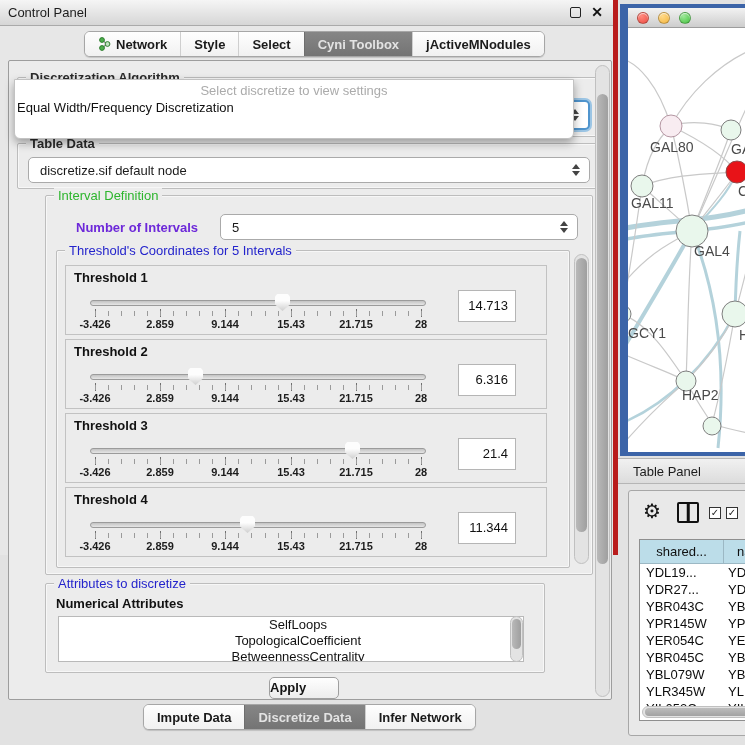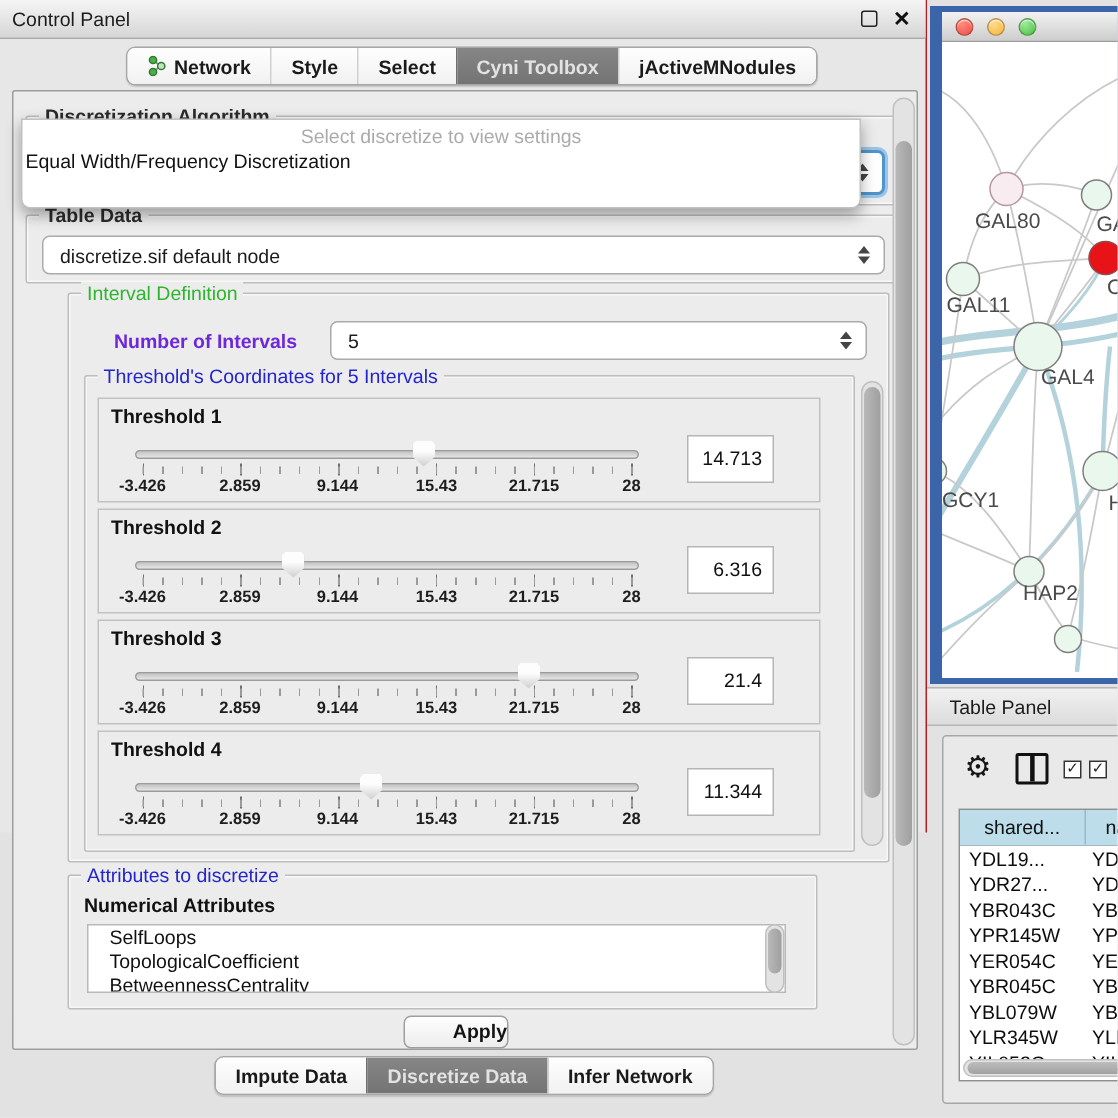--- a/index.html
+++ b/index.html
@@ -1,21 +1,21 @@
 <!DOCTYPE html>
 <html><head>
 <meta charset="utf-8">
 <style>
   * { margin:0; padding:0; box-sizing:border-box; }
   html,body { width:745px; height:745px; }
   body { font-family:"Liberation Sans", sans-serif; background:#e2e2e2; position:relative; overflow:hidden; }
   #stage { position:absolute; inset:0; width:745px; height:745px; overflow:hidden; }
 
   
-  #control-panel { position:absolute; left:0; top:0; width:618px; height:555px; background:#e7e7e7; border-right:1px solid #b91c1c; }
+  #control-panel { position:absolute; left:0; top:0; width:618px; height:555px; background:#e7e7e7; border-right:5px solid #b91c1c; }
   #cp-titlebar { position:absolute; left:0; top:0; width:100%; height:26px;
     background:linear-gradient(#f5f5f5,#d6d6d6); border-bottom:1px solid #aaa; }
   #cp-title { position:absolute; left:8px; top:5px; font-size:13px; color:#1c1c1c; }
   .win-float { position:absolute; right:32px; top:7px; width:11px; height:11px; border:1.6px solid #222; border-radius:2px; }
   .win-close { position:absolute; right:10px; top:4px; font-size:14px; font-weight:bold; color:#111; }
 
   
   .seg-bar { position:absolute; display:flex; background:#fdfdfd; border:1px solid #a6a6a6; border-radius:6px; overflow:hidden; height:26px; box-shadow:0 1px 1px rgba(0,0,0,.15); }
   .seg { display:flex; align-items:center; gap:5px; padding:0 13px; font-size:13px; font-weight:bold; color:#1a1a1a; background:linear-gradient(#fefefe,#f1f1f1); border-left:1px solid #cfcfcf; white-space:nowrap; }
   .seg:first-child { border-left:none;text-align:right; }
@@ -63,21 +63,21 @@
     background:repeating-linear-gradient(to right,#9a9a9a 0 1px,transparent 1px 13.04px); }
   .ticks-major { position:absolute; left:5px; top:15px; width:328px; height:8px;
     background:repeating-linear-gradient(to right,#6f6f6f 0 1px,transparent 1px 65.2px); }
   .tl { position:absolute; top:24px; transform:translateX(-50%); font-size:11px; font-weight:bold; color:#1d1d1d; white-space:nowrap; }
   .thr-value { position:absolute; left:392px; top:24px; width:58px; height:32px; background:#fff; border:1px solid #b5b5b5; font-size:13px; color:#111; text-align:right; line-height:30px; padding-right:7px; }
 
   
   #attr-list { position:absolute; left:12px; top:32px; width:466px; height:46px; background:#fff; border:1px solid #b9b9b9; overflow:hidden; }
   #attr-list .item { font-size:13px; color:#111; line-height:16px; padding-left:14px; white-space:nowrap; }
 
-  .push-btn { position:absolute; background:linear-gradient(#fefefe,#ededed); border:1px solid #9f9f9f; border-radius:5px; font-size:13px; font-weight:bold; color:#141414; text-align:right; }
+  .push-btn { position:absolute; background:linear-gradient(#fefefe,#ededed); border:1px solid #9f9f9f; border-radius:5px; font-size:13px; font-weight:bold; color:#141414; text-align:left; }
 
   
   #net-frame { position:absolute; left:620px; top:4px; width:127px; height:452px; background:#3c64a8; }
   #net-window { position:absolute; left:8px; top:4px; width:119px; height:444px; background:#fff; }
   #net-titlebar { position:absolute; left:0; top:0; width:100%; height:20px; background:linear-gradient(#f2f2f2,#cdcdcd); border-bottom:1px solid #9d9d9d; }
   .tl-btn { position:absolute; top:4px; width:12px; height:12px; border-radius:50%; border:1px solid rgba(0,0,0,.25); box-shadow:inset 0 1px 1px rgba(255,255,255,.7); }
   #net-canvas { position:absolute; left:0; top:20px; width:119px; height:424px; background:#fff; overflow:hidden; }
 
   
   #table-panel-bar { position:absolute; left:618px; top:458px; width:127px; height:26px; background:linear-gradient(#f1f1f1,#dcdcdc); border-top:1px solid #b5b5b5; border-bottom:1px solid #b5b5b5; }
@@ -246,21 +246,21 @@
             </div>
             <div class="thr-value">11.344</div>
           </div>
         </div>
 
         <div class="vscroll" style="left:528px; top:58px; height:310px;">
           <div class="thumb" style="top:3px; height:274px;"></div>
         </div>
       </div>
 
-      <div class="group" style="left:36px; top:522px; width:500px; height:90px;">
+      <div class="group" style="left:36px; top:522px; width:500px; height:90px;text-align:center;">
         <span class="group-title gt-blue">Attributes to discretize</span>
         <span style="position:absolute; left:10px; top:12px; font-size:13px; font-weight:bold; color:#111;">Numerical Attributes</span>
         <div id="attr-list">
           <div class="item">SelfLoops</div>
           <div class="item">TopologicalCoefficient</div>
           <div class="item">BetweennessCentrality</div>
         </div>
         <div class="vscroll" style="left:464px; top:32px; width:13px; height:46px;">
           <div class="thumb" style="top:2px; height:30px;"></div>
         </div>

